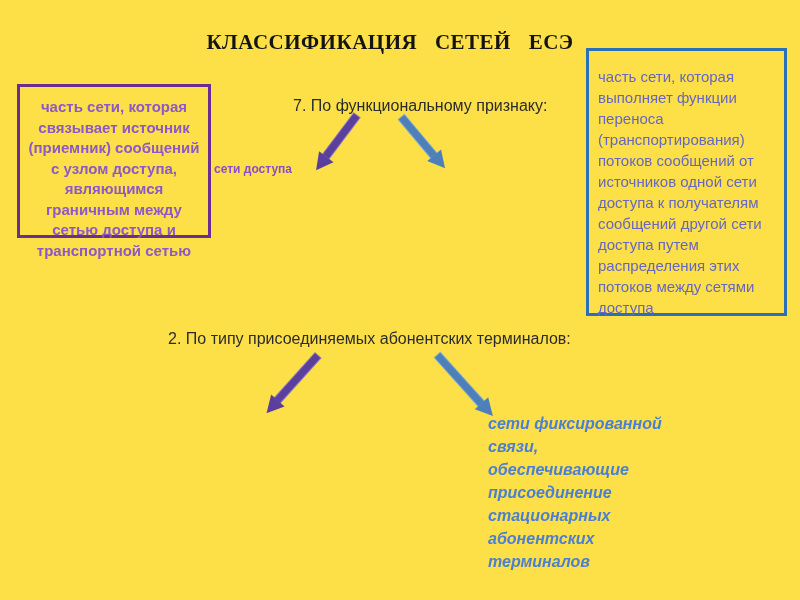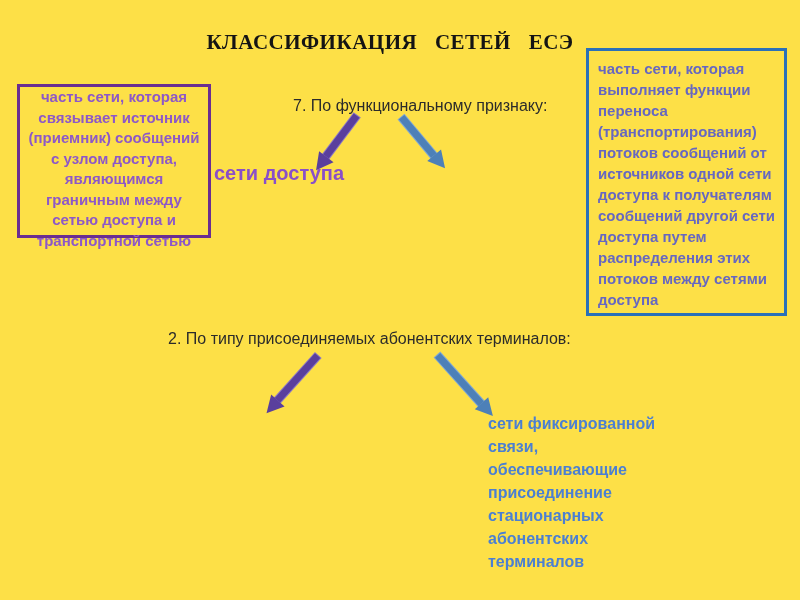--- a/index.html
+++ b/index.html
@@ -22,48 +22,48 @@
   .def-box{
     position:absolute;box-sizing:border-box;
     background:transparent;
     font-size:15px;
   }
   .def-box.left{
     left:17px;top:84px;width:194px;height:154px;
     border:3px solid #6a2d91;
     color:#8d58c8;
     text-align:center;
-    padding:0 8px;
+    padding:10px 8px;
     line-height:20.5px;
   }
   .def-box.right{
     left:586px;top:48px;width:201px;height:268px;
     border:3px solid #2a70b8;
     color:#6667c1;
     text-align:left;
-    padding:7px 4px 6px 9px;
+    padding:15px 4px 6px 9px;
     line-height:21px;
-    font-weight:bold;
+    font-weight:normal;
   }
   .def-box.left .def-text{font-weight:bold;}
   .heading{
     position:absolute;color:#2b2b2b;font-size:16px;white-space:nowrap;
   }
   .heading.h1{left:293px;top:97px;}
   .heading.h2{left:168px;top:330px;text-align:center;}
   .branch-label{
-    position:absolute;font-size:20px;white-space:nowrap;font-weight:bold;
+    position:absolute;font-size:12px;white-space:nowrap;font-weight:bold;
   }
   .branch-label.purple{left:214px;top:162px;color:#8a4fc8;}
   .branch-label.blue{left:452px;top:162px;color:#4b7fd2;}
   .leaf-text{
     position:absolute;font-size:16px;line-height:23px;font-weight:bold;
   }
   .leaf-text.purple{left:88px;top:402px;width:165px;color:#8d58c8;}
-  .leaf-text.blue{left:488px;top:412px;width:185px;color:#4b7fd2;}
+  .leaf-text.blue{left:488px;top:412px;width:185px;color:#4b7fd2;font-style:italic;}
   .arrow{
     position:absolute;height:18px;
     display:flex;align-items:center;
     transform-origin:0 50%;
   }
   .arrow .shaft{height:7px;flex:1;}
   .arrow .head{
     width:0;height:0;
     border-top:9px solid transparent;
     border-bottom:9px solid transparent;

